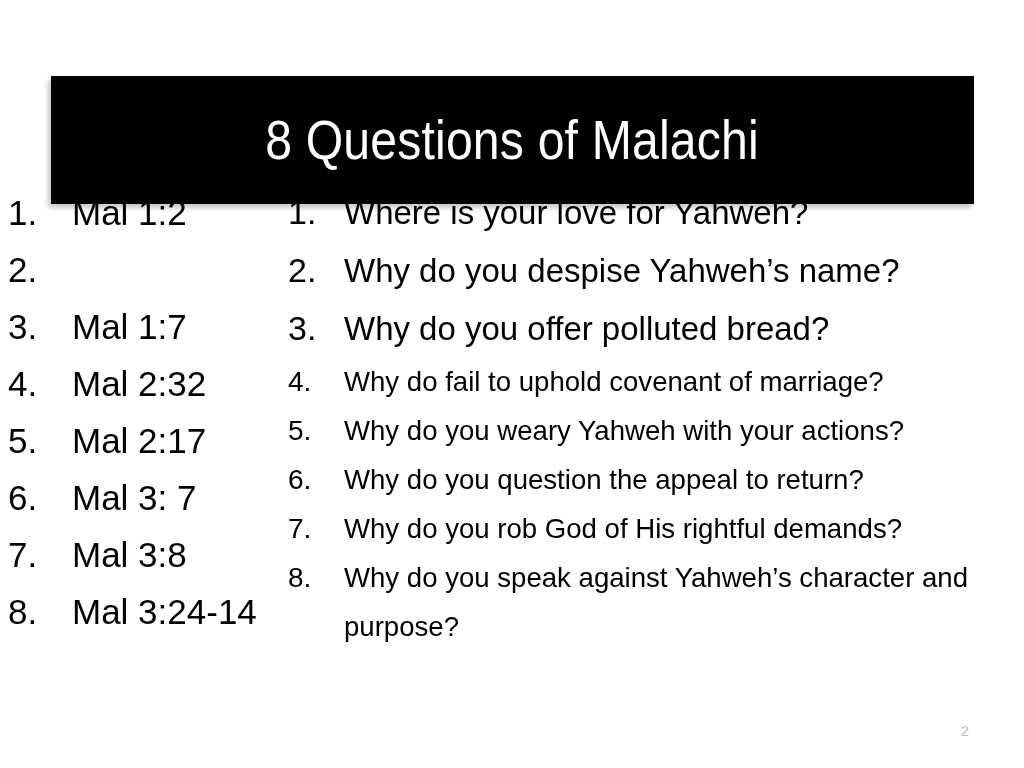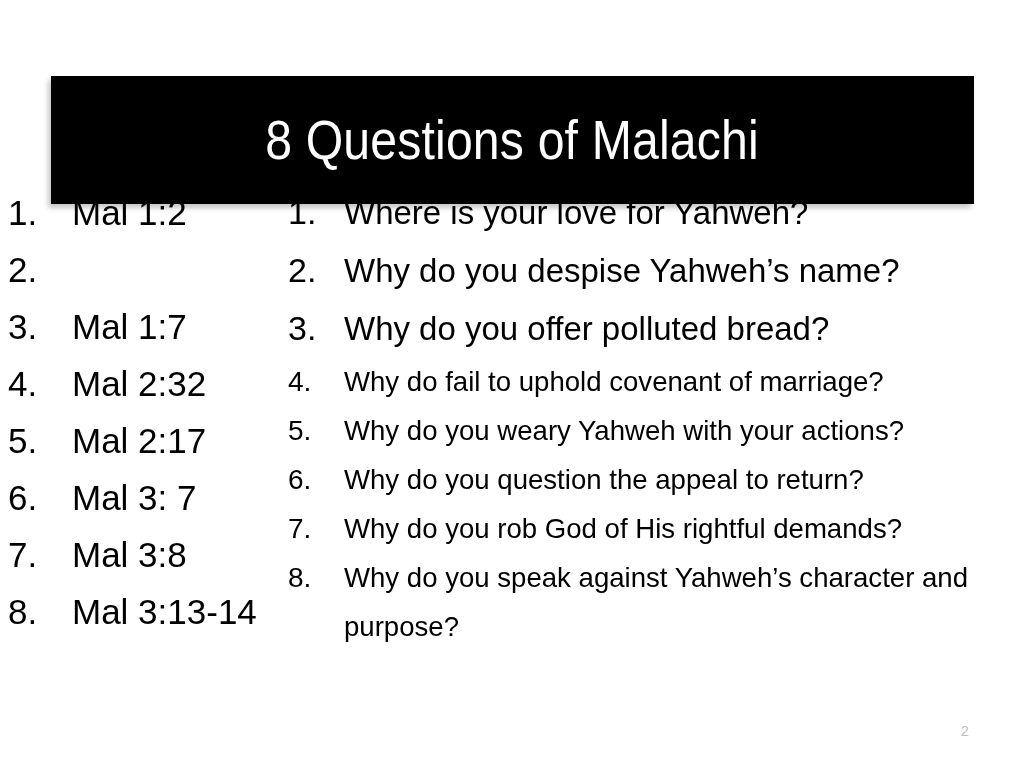--- a/index.html
+++ b/index.html
@@ -187,21 +187,21 @@
         <span class="txt">Mal 3: 7</span>
       </div>
 
       <div class="row">
         <span class="num">7.</span>
         <span class="txt">Mal 3:8</span>
       </div>
 
       <div class="row">
         <span class="num">8.</span>
-        <span class="txt">Mal 3:13-14</span>
+        <span class="txt">Mal 3:24-14</span>
       </div>
 
     </div>
 
     <div class="col-right">
 
       <div class="row big">
         <span class="num">1.</span>
         <span class="txt">Where is your love for Yahweh?</span>
       </div>

